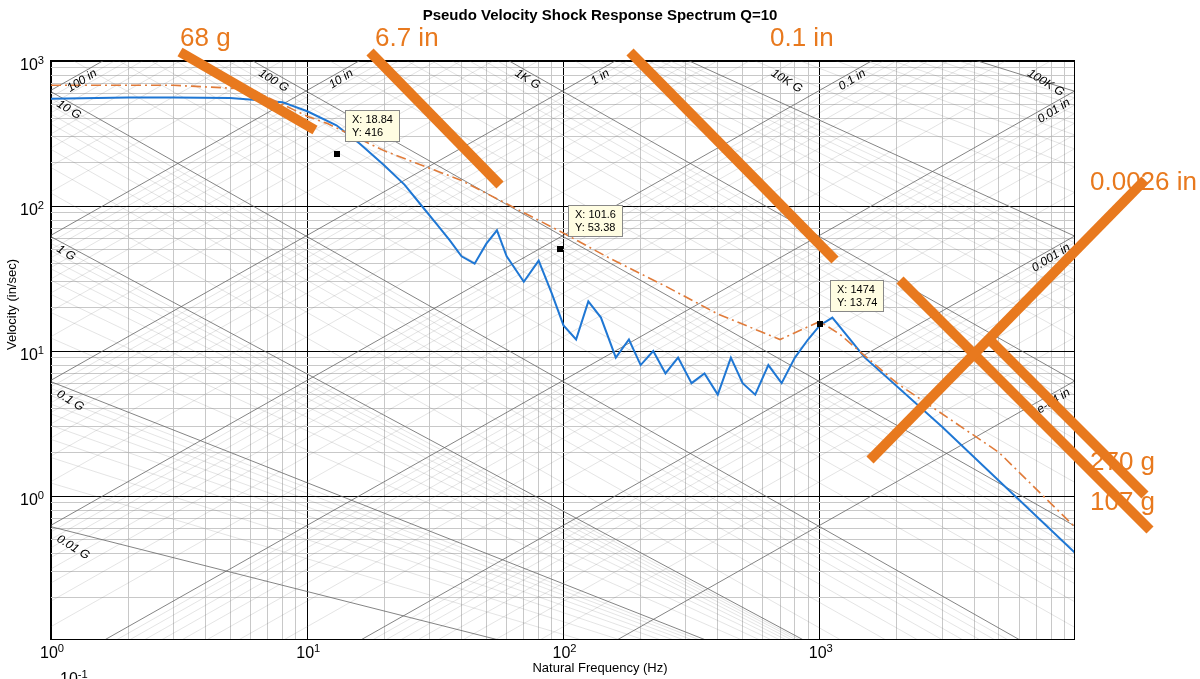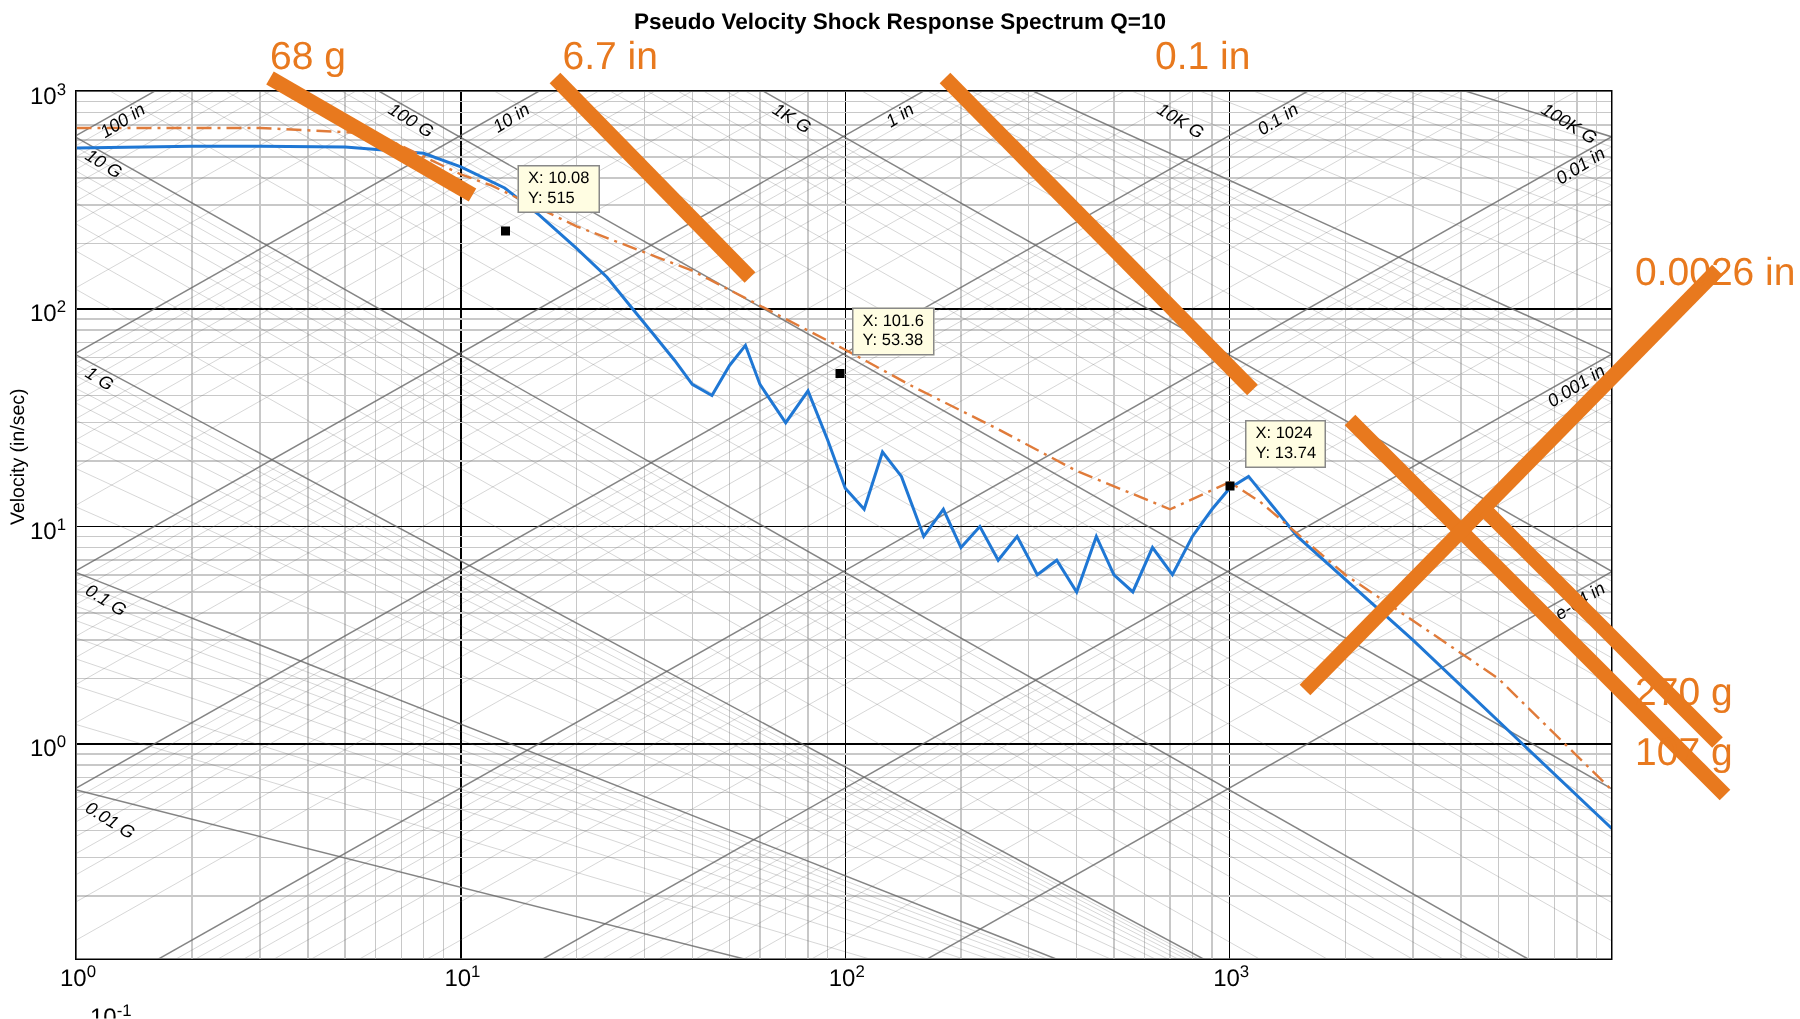--- a/index.html
+++ b/index.html
@@ -280,39 +280,40 @@
     <text class="ol-text" x="130" y="-14">68 g</text>
     <text class="ol-text" x="325" y="-14">6.7 in</text>
     <text class="ol-text" x="720" y="-14">0.1 in</text>
     <text class="ol-text" x="1040" y="130">0.0026 in</text>
     <text class="ol-text" x="1040" y="410">270 g</text>
     <text class="ol-text" x="1040" y="450">107 g</text>
   </svg>
 
   <div class="tip" style="left:345px;top:110px">
     <div class="pt" style="top:40px"></div>
-    X: <span>10.08</span><br>Y: <span>515</span>
+    X: <span>18.84</span><br>Y: <span>416</span>
   </div>
   <div class="tip" style="left:568px;top:205px">
     <div class="pt" style="top:40px"></div>
     X: <span>101.6</span><br>Y: <span>53.38</span>
   </div>
   <div class="tip" style="left:830px;top:280px">
     <div class="pt" style="top:40px;left:-14px"></div>
-    X: <span>1024</span><br>Y: <span>13.74</span>
+    X: <span>1474</span><br>Y: <span>13.74</span>
   </div>
 
   <div id="xticks">
       <div class="tick" style="left: 40px; top: 642px;">10<sup>0</sup></div>
       <div class="tick" style="left: 296.25px; top: 642px;">10<sup>1</sup></div>
       <div class="tick" style="left: 552.5px; top: 642px;">10<sup>2</sup></div>
       <div class="tick" style="left: 808.75px; top: 642px;">10<sup>3</sup></div>
       <div class="tick" style="left: 1065px; top: 642px; margin-top: 37px;">10<sup>4</sup></div>
     </div>
   <div id="yticks">
       <div class="tick" style="left: 20px; top: 668px; margin-left: 40px;">10<sup>-1</sup></div>
       <div class="tick" style="left: 20px; top: 489px;">10<sup>0</sup></div>
       <div class="tick" style="left: 20px; top: 344px;">10<sup>1</sup></div>
       <div class="tick" style="left: 20px; top: 199px;">10<sup>2</sup></div>
       <div class="tick" style="left: 20px; top: 54px;">10<sup>3</sup></div>
     </div>
   <div class="axis-lbl ylab">Velocity (in/sec)</div>
+  <div class="axis-lbl xlab">Natural Frequency (Hz)</div>
 </div>
 
 </body></html>

